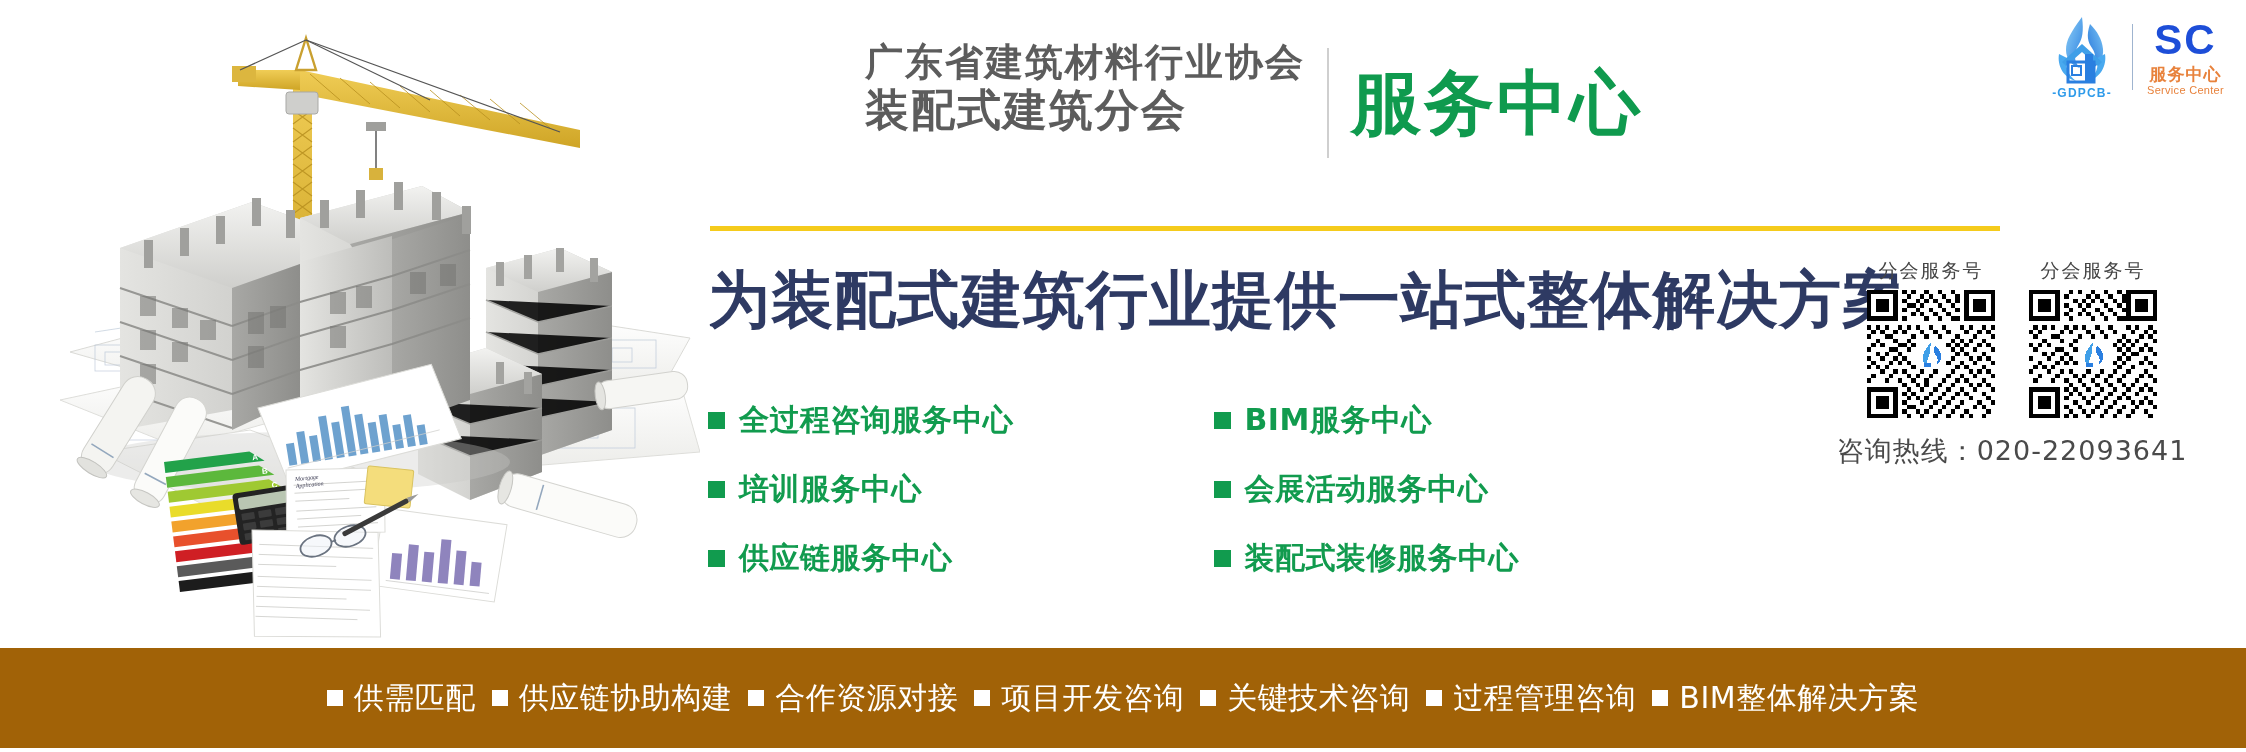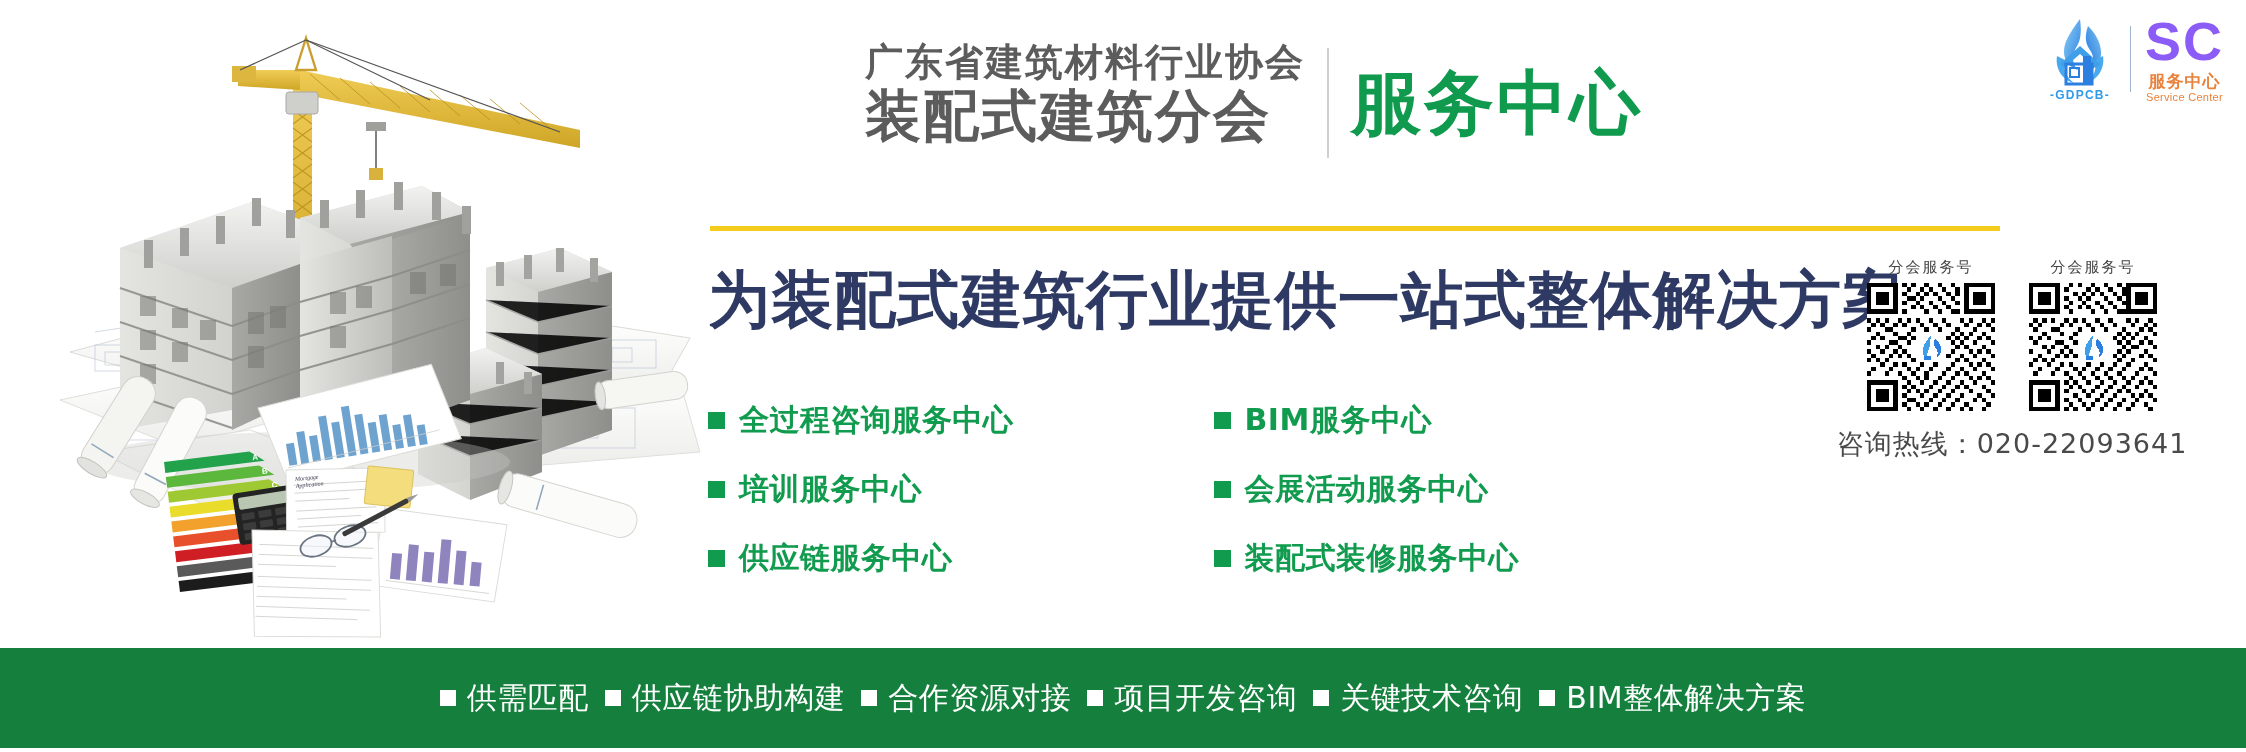--- a/index.html
+++ b/index.html
@@ -29,21 +29,21 @@
   }
   #brand-mark{ width:72px; height:86px; position:relative; }
   #brand-mark .gdpcb{
     position:absolute; bottom:0; left:0; width:100%;
     text-align:center; font-size:12px; letter-spacing:1.2px;
     color:#2f9bea; font-weight:bold; font-family:"Liberation Sans",sans-serif;
   }
   #brand-divider{ width:1px; height:66px; background:#9fb4cf; }
   #brand-sc{ text-align:center; line-height:1; }
   #brand-sc .sc{
-    font-size:54px; font-weight:bold; color:#8b5cf6;
+    font-size:42px; font-weight:bold; color:#1d4ed8;
     letter-spacing:2px; font-family:"Liberation Sans",sans-serif;
   }
   #brand-sc .sc-cn{
     font-size:17px; color:#e8823c; letter-spacing:1px;
     margin-top:5px; font-weight:bold;
   }
   #brand-sc .sc-en{
     font-size:11px; color:#e8823c; letter-spacing:0.3px; margin-top:2px;
   }
 
@@ -52,21 +52,21 @@
     position:absolute; left:165px; top:43px;
     display:flex; align-items:flex-start;justify-content:flex-end;
   }
   #assoc-names{ line-height:1; }
   #assoc-line1{
     font-size:38px; font-weight:bold; color:#5c5c5c;
     letter-spacing:2px; white-space:nowrap;
     font-family:"DejaVu Sans","Liberation Sans",sans-serif;
   }
   #assoc-line2{
-    font-size:56px; font-weight:bold; color:#5c5c5c;
+    font-size:44px; font-weight:bold; color:#5c5c5c;
     letter-spacing:2px; white-space:nowrap; margin-top:7px;
     font-family:"DejaVu Sans","Liberation Sans",sans-serif;
   }
   #title-divider{
     width:2px; height:110px; background:#cfcfcf; margin:5px 22px 0 22px;
   }
   #service-center-title{
     font-size:70px; font-weight:bold; color:#0f9a4e;
     letter-spacing:3px; white-space:nowrap; margin-top:14px;
     font-family:"DejaVu Sans","Liberation Sans",sans-serif;
@@ -102,34 +102,34 @@
     font-family:"DejaVu Sans","Liberation Sans",sans-serif;
   }
 
   
   #qr-block{
     position:absolute; right:24px; top:258px; width:420px;
   }
   #qr-row{ display:flex; gap:34px; justify-content:center; }
   .qr-cell{ text-align:center; }
   .qr-caption{
-    font-size:15px; color:#444; letter-spacing:2px; margin-bottom:6px;
+    font-size:19px; color:#444; letter-spacing:2px; margin-bottom:6px;
     font-family:"DejaVu Sans","Liberation Sans",sans-serif;
   }
   .qr-img{ width:128px; height:128px; display:block; }
   #hotline{
     margin-top:15px; text-align:center;
     font-size:27px; color:#4a4a4a; letter-spacing:1px; white-space:nowrap;
     font-family:"DejaVu Sans","Liberation Sans",sans-serif;
   }
 
   
   #footer-bar{
     position:absolute; left:0; top:648px; width:2246px; height:100px;
-    background:#15803d;
+    background:#a16207;
     display:flex; align-items:center; justify-content:center; gap:16px;
   }
   .foot-item{ display:flex; align-items:center; gap:11px; }
   .foot-bullet{ width:16px; height:16px; background:#ffffff; flex:none; }
   .foot-label{
     font-size:30px; color:#ffffff; white-space:nowrap; letter-spacing:0.5px;
     font-family:"DejaVu Sans","Liberation Sans",sans-serif;
   }
   #footer-strip{
     position:absolute; left:0; top:748px; width:2246px; height:4px;
@@ -640,16 +640,20 @@
   <div class="foot-item">
     <span class="foot-bullet"></span>
     <span class="foot-label">项目开发咨询</span>
   </div>
   <div class="foot-item">
     <span class="foot-bullet"></span>
     <span class="foot-label">关键技术咨询</span>
   </div>
   <div class="foot-item">
     <span class="foot-bullet"></span>
+    <span class="foot-label">过程管理咨询</span>
+  </div>
+  <div class="foot-item">
+    <span class="foot-bullet"></span>
     <span class="foot-label">BIM整体解决方案</span>
   </div>
 </div>
 <div id="footer-strip"></div>
 
 </body></html>

